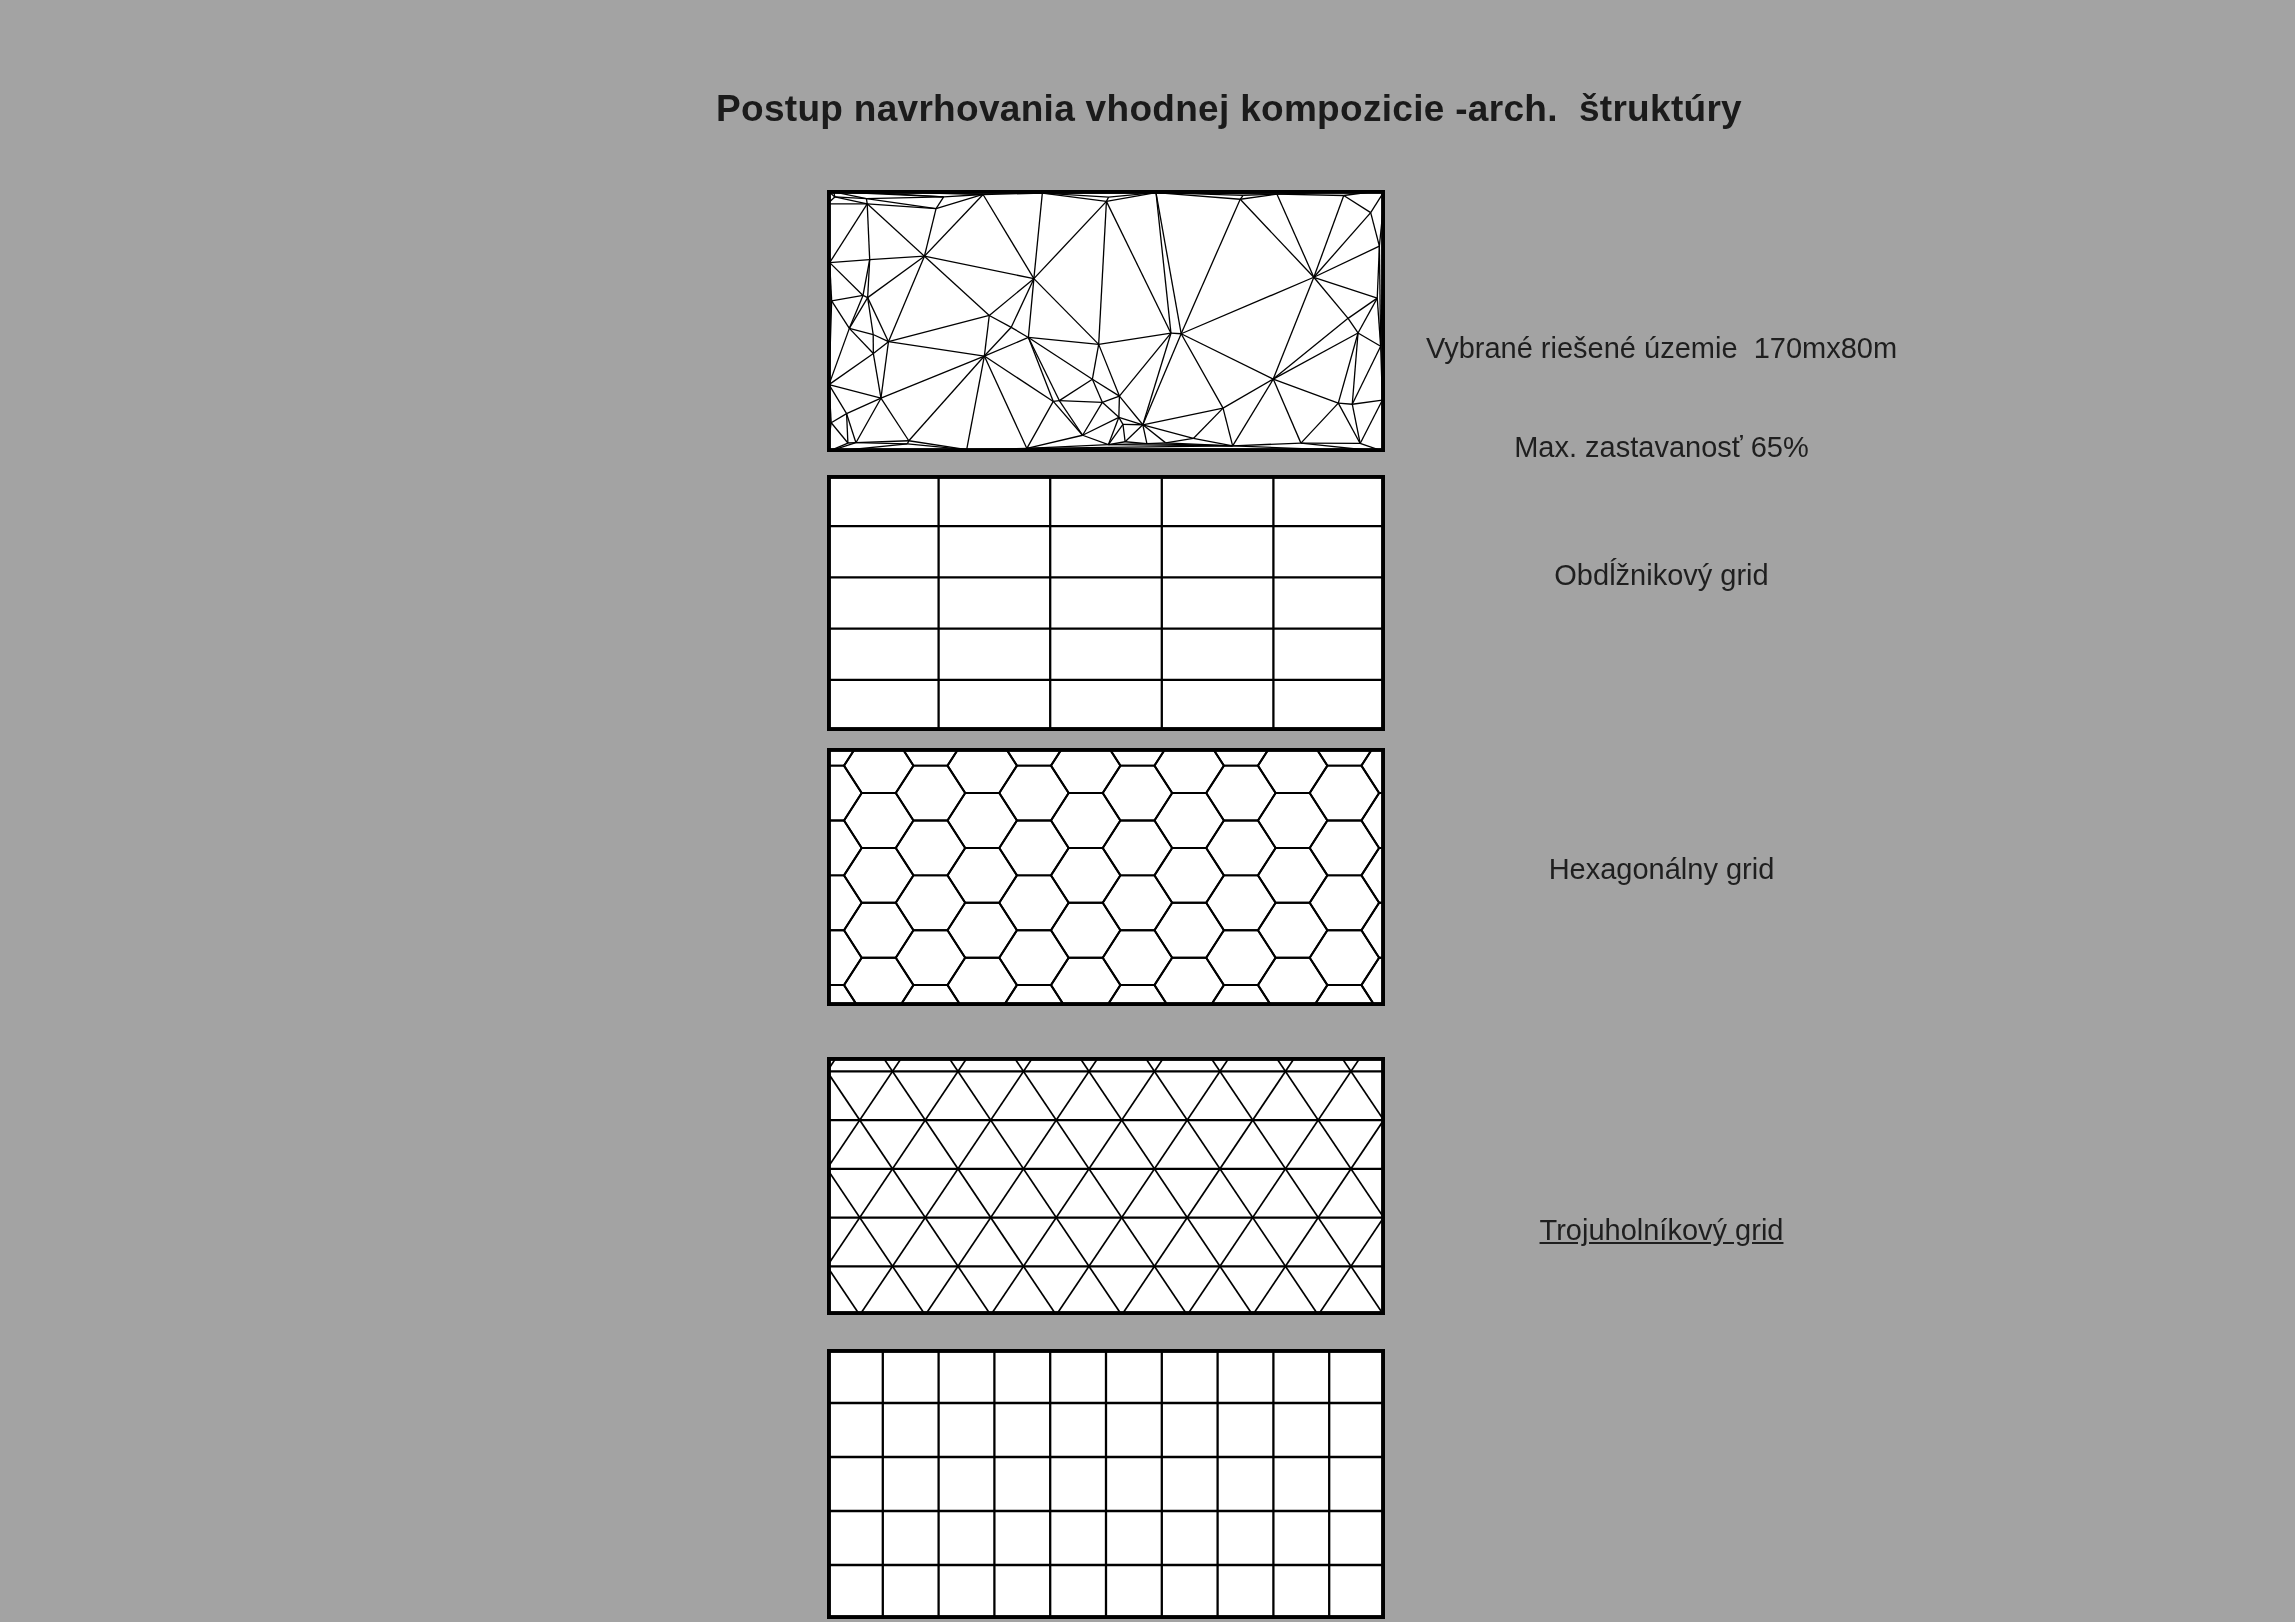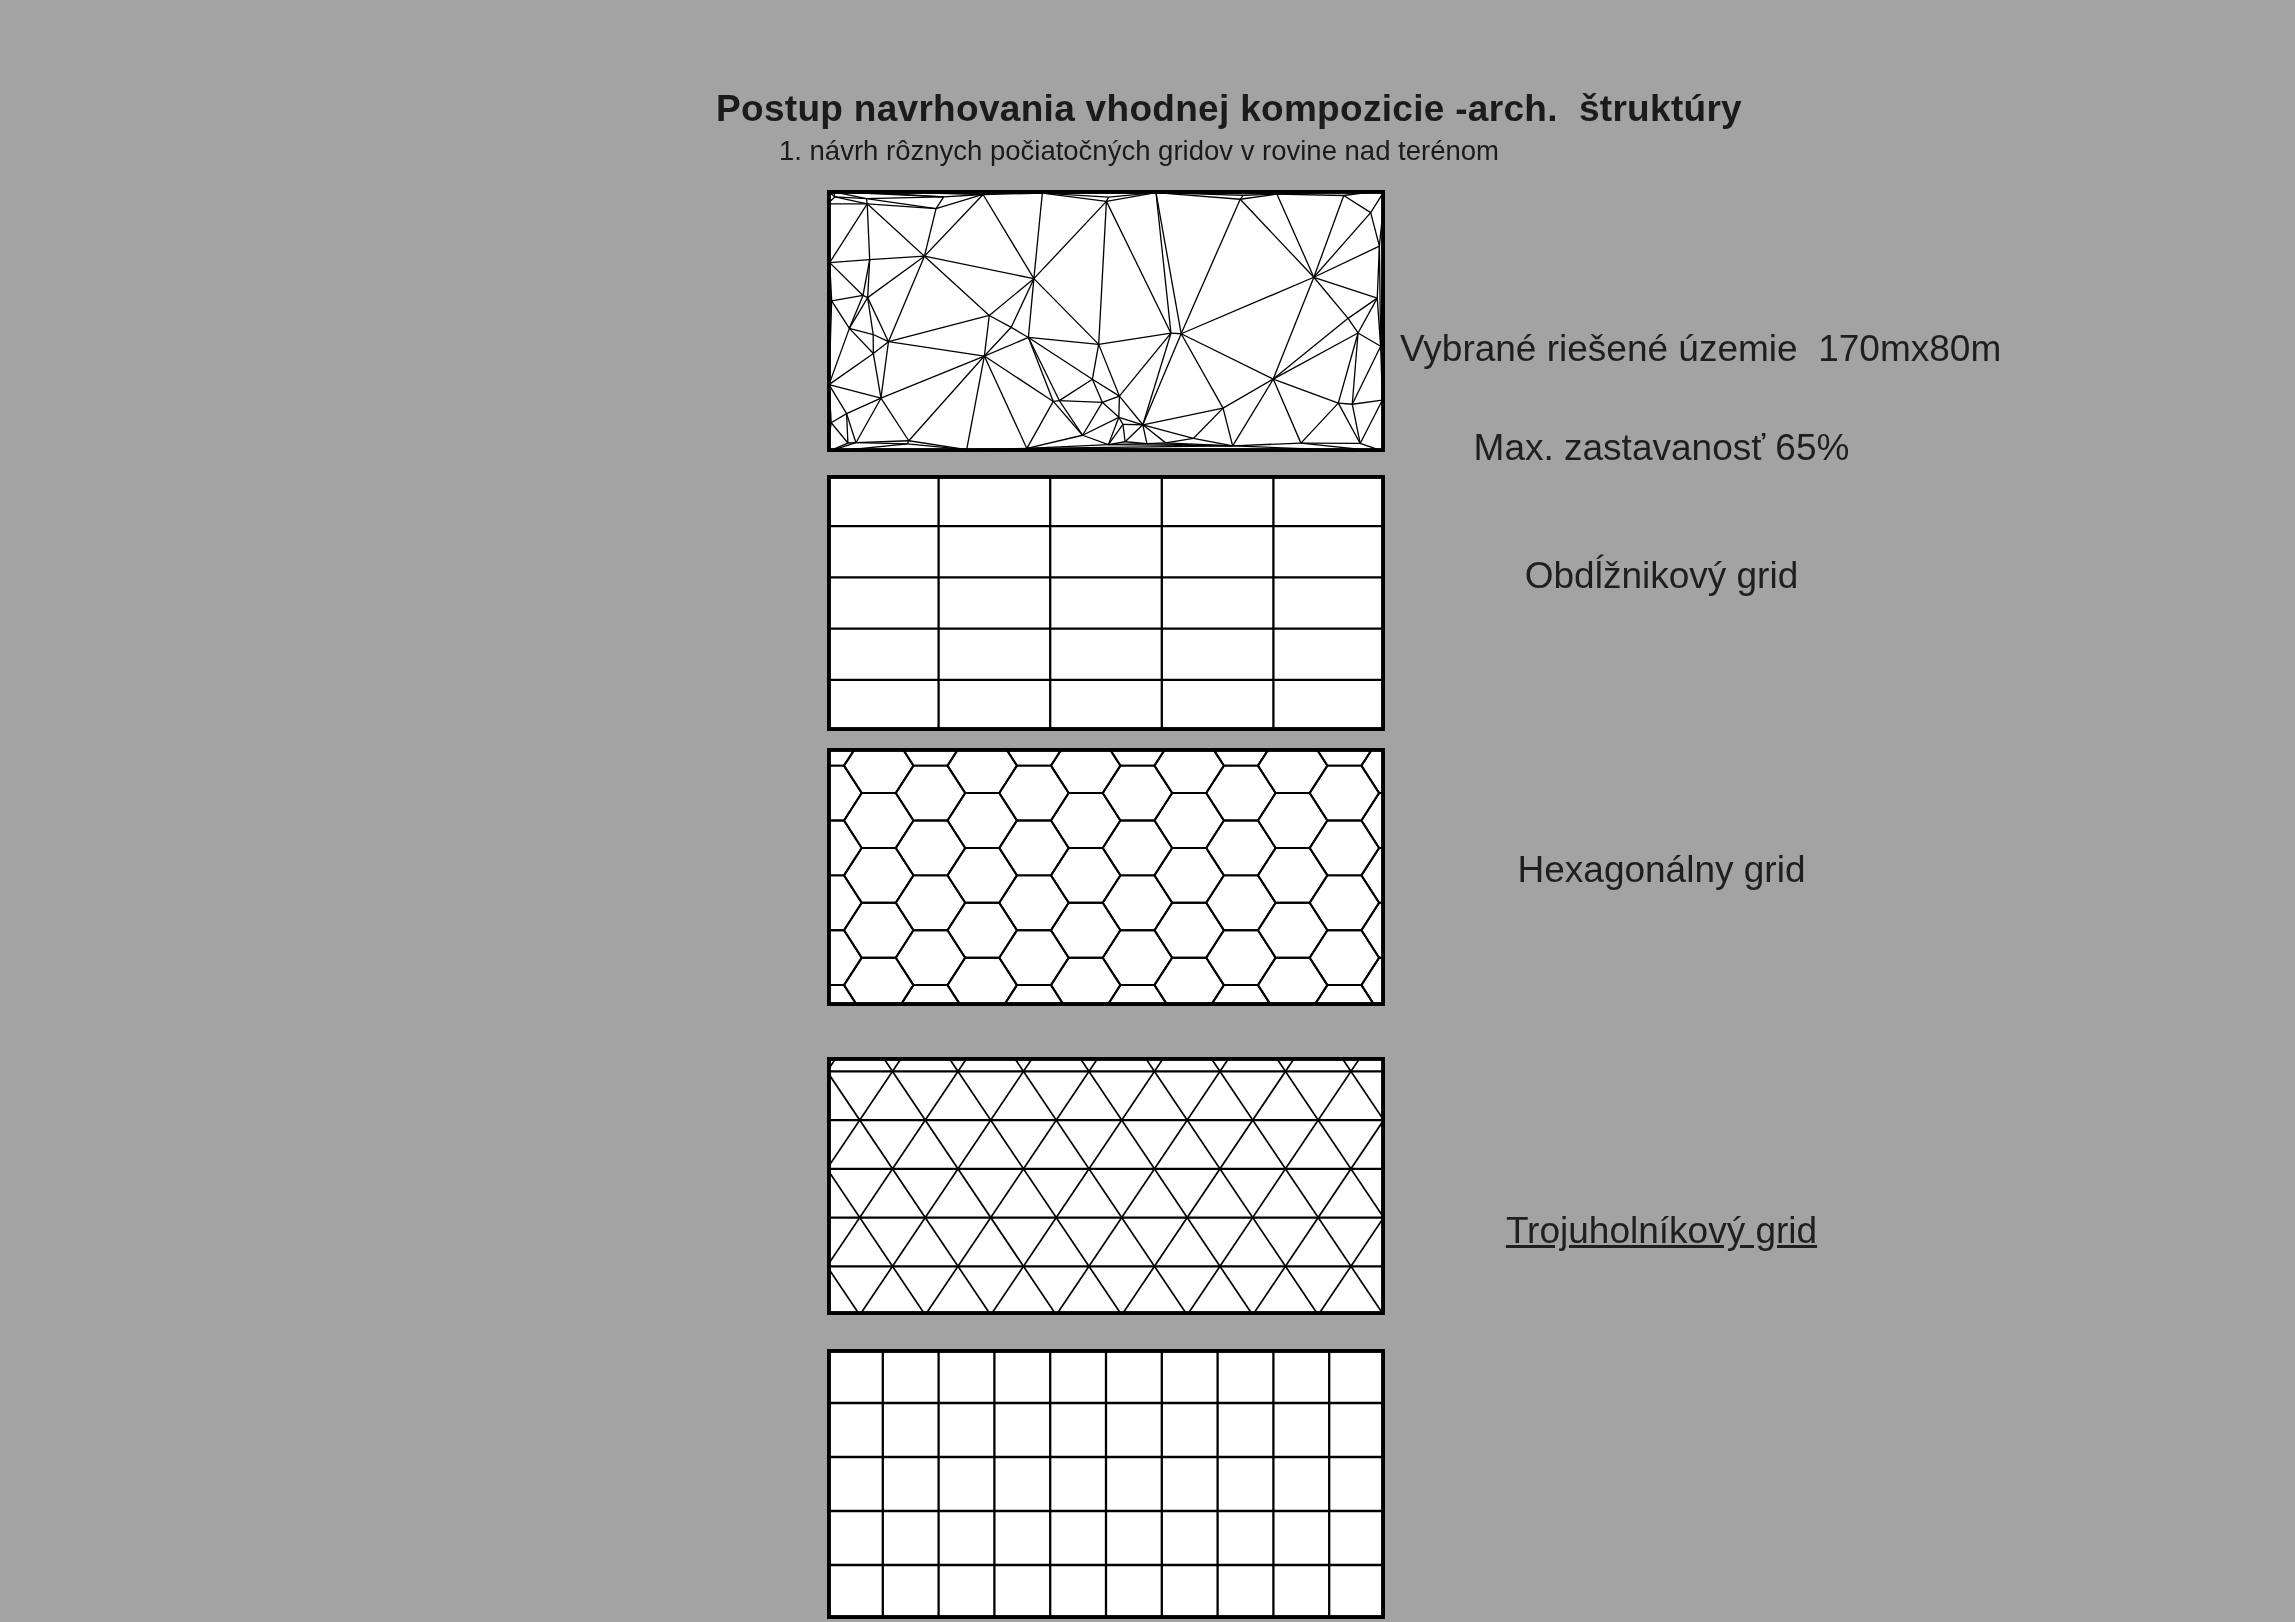--- a/index.html
+++ b/index.html
@@ -14,34 +14,33 @@
 
   figure.fig{position:absolute;margin:0;background:#ffffff;}
   figure.fig svg{display:block;width:100%;height:100%;}
   .fig-0{left:827px;top:190px;width:558px;height:262px;}
   .fig-1{left:827px;top:475px;width:558px;height:256px;}
   .fig-2{left:827px;top:748px;width:558px;height:258px;}
   .fig-3{left:827px;top:1057px;width:558px;height:258px;}
   .fig-4{left:827px;top:1349px;width:558px;height:270px;}
 
   .caption{position:absolute;left:1400px;width:523px;text-align:center;
-           font-size:37px;line-height:33px;white-space:pre;color:#1f1f1f;}
+           font-size:29px;line-height:33px;white-space:pre;color:#1f1f1f;}
   .cap-0{top:266px;}
   .cap-1{top:559px;}
   .cap-2{top:853px;}
   .cap-3{top:1214px;text-decoration:underline;}
   .cap-4{top:1493px;}
 </style>
 </head>
 <body>
 
 <div class="page">
 
   <h1 class="title">Postup navrhovania vhodnej kompozicie -arch.  štruktúry</h1>
-  <div class="subtitle">1. návrh rôznych počiatočných gridov v rovine nad terénom</div>
 
   <figure class="fig fig-0">
     <svg viewBox="0 0 852 401" preserveAspectRatio="none">
         <defs>
           <clipPath id="clip-f0">
             <rect x="0" y="0" width="852" height="401"></rect>
           </clipPath>
         </defs>
         <g clip-path="url(#clip-f0)">
           <line x1="10.353106638789173" y1="2.7434990908950567" x2="0" y2="0" stroke="#000000" stroke-width="2" stroke-linecap="butt"></line>

